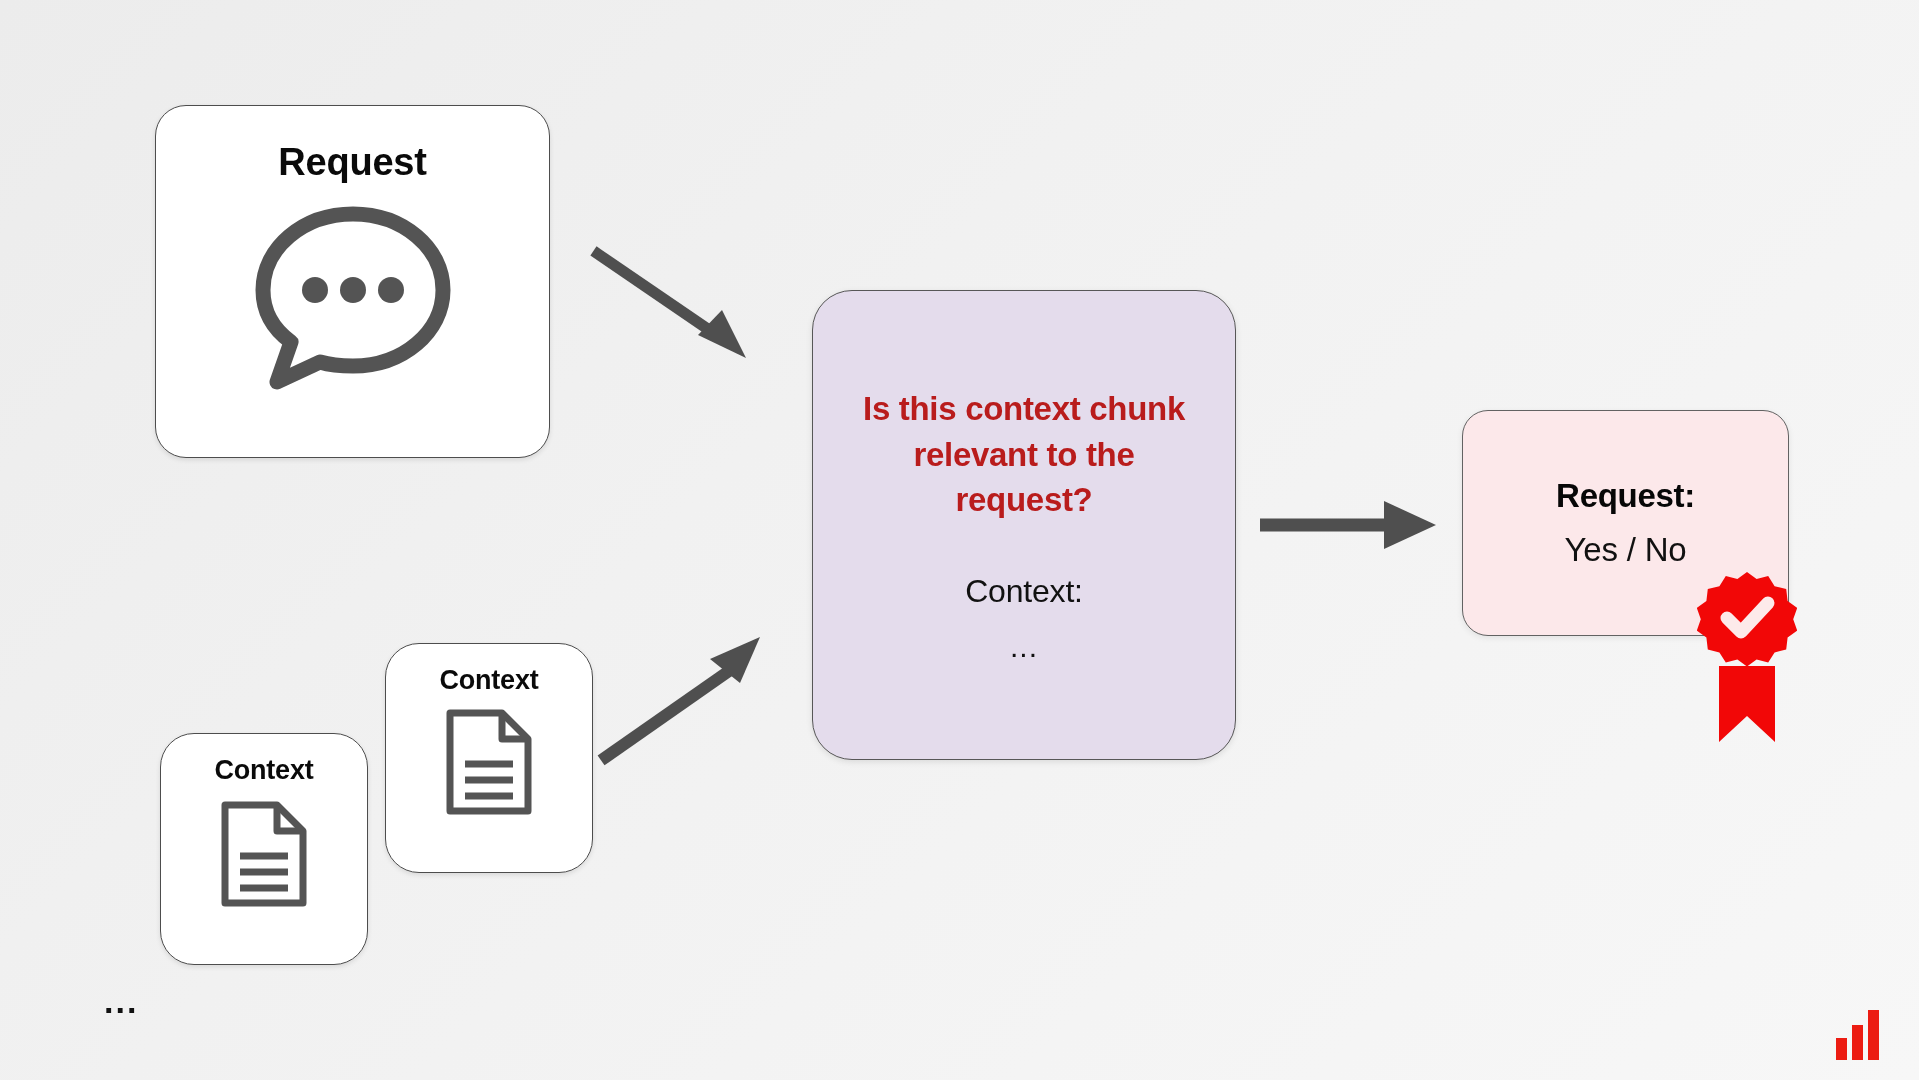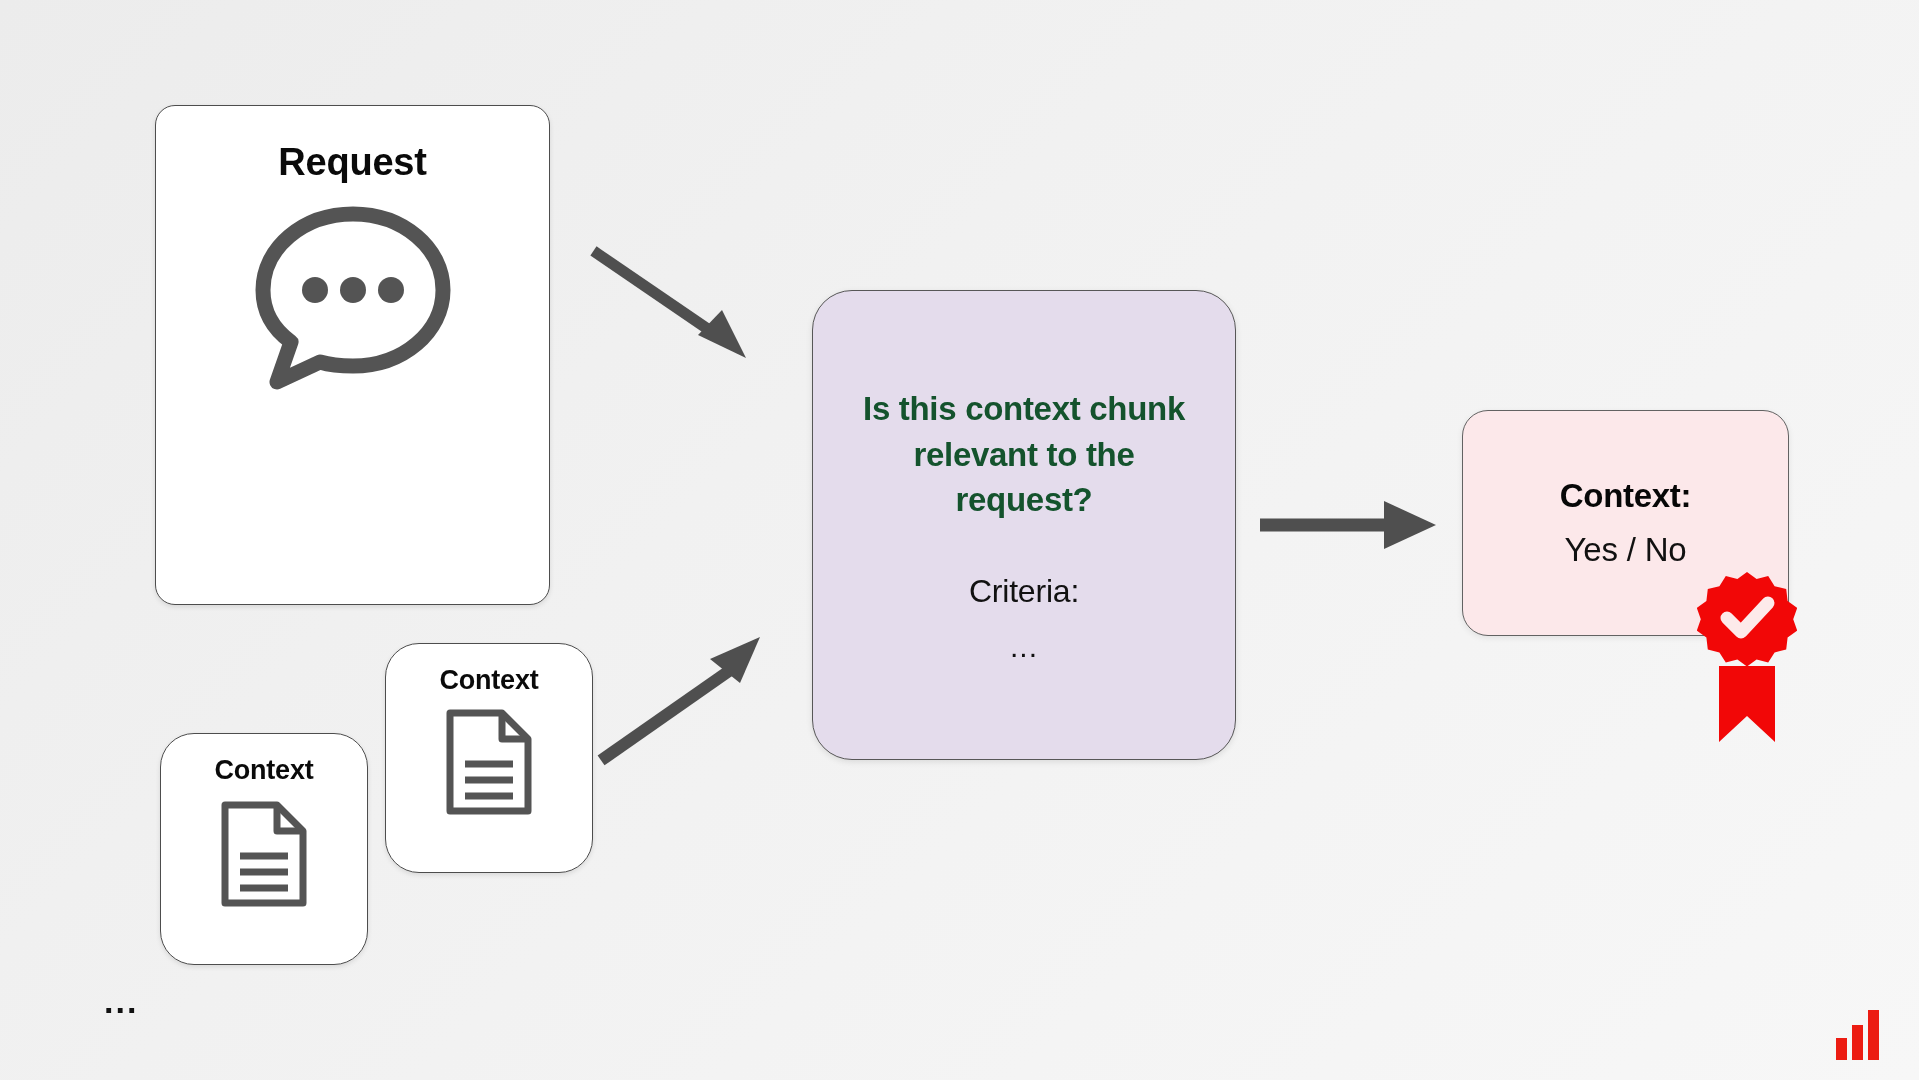--- a/index.html
+++ b/index.html
@@ -21,22 +21,22 @@
     display:flex;flex-direction:column;align-items:center;
     box-shadow:0 2px 5px rgba(0,0,0,.10);
   }
   .card-title{
     font-weight:700;color:#0a0a0a;letter-spacing:-.2px;
     text-align:center;line-height:1.1;
   }
 
   
   #request-card{
-    left:155px;top:105px;width:395px;height:500px;
-    border-radius:20px;justify-content:flex-start;
+    left:155px;top:105px;width:395px;height:353px;
+    border-radius:31px;justify-content:flex-start;
   }
   #request-card .card-title{font-size:38px;margin-top:36px;}
   #request-icon{margin-top:22px;}
 
   
   #context-card-back{
     left:160px;top:733px;width:208px;height:232px;border-radius:34px;
   }
   #context-card-back .card-title{font-size:27px;margin-top:22px;}
   #context-card-back .doc-wrap{margin-top:14px;}
@@ -49,21 +49,21 @@
 
   
   #prompt-box{
     position:absolute;left:812px;top:290px;width:424px;height:470px;
     background:#e4dcec;border:1.4px solid #575757;border-radius:40px;
     box-sizing:border-box;
     display:flex;flex-direction:column;align-items:center;justify-content:center;
     box-shadow:0 2px 6px rgba(0,0,0,.10);
   }
   #prompt-question{
-    font-size:33px;font-weight:700;color:#14532d;
+    font-size:33px;font-weight:700;color:#b91c1c;
     text-align:center;line-height:1.38;letter-spacing:-.3px;
     width:330px;
   }
   #prompt-criteria{
     font-size:32px;font-weight:400;color:#111;
     text-align:center;margin-top:50px;letter-spacing:-.2px;
   }
   #prompt-ellipsis{
     font-size:30px;font-weight:400;color:#111;
     text-align:center;margin-top:20px;letter-spacing:1px;
@@ -144,31 +144,31 @@
     <path d="M156 118 L108 95 L132 70 Z" fill="#4f4f4f"></path>
   </svg>
 
   <svg class="arrow-svg" style="left:600px;top:625px;width:190px;height:145px" viewBox="0 0 190 145">
     <line x1="6" y1="132" x2="126" y2="48" stroke="#4f4f4f" stroke-width="12" stroke-linecap="square"></line>
     <path d="M160 12 L110 34 L140 58 Z" fill="#4f4f4f"></path>
   </svg>
 
   <div id="prompt-box">
     <div id="prompt-question">Is this context chunk relevant to the request?</div>
-    <div id="prompt-criteria">Criteria:</div>
+    <div id="prompt-criteria">Context:</div>
     <div id="prompt-ellipsis">...</div>
   </div>
 
   <svg class="arrow-svg" style="left:1256px;top:495px;width:190px;height:60px" viewBox="0 0 190 60">
     <line x1="4" y1="30" x2="136" y2="30" stroke="#4f4f4f" stroke-width="13" stroke-linecap="butt"></line>
     <path d="M180 30 L128 6 L128 54 Z" fill="#4f4f4f"></path>
   </svg>
 
   <div id="verdict-box">
-    <div id="verdict-label">Context:</div>
+    <div id="verdict-label">Request:</div>
     <div id="verdict-value">Yes / No</div>
   </div>
 
   <svg id="verdict-badge" viewBox="0 0 100 175" xmlns="http://www.w3.org/2000/svg">
 
     <path d="M22 96 H78 V172 L50 146 L22 172 Z" fill="#f20707"></path>
 
     <path fill="#f20707" d="
       M50 2
       l9.6 7.0 11.6 -2.9 6.4 10.1 11.6 2.9 1.4 11.9 9.6 7.0 -4.0 11.3 4.0 11.3 -9.6 7.0 -1.4 11.9 -11.6 2.9 -6.4 10.1 -11.6 -2.9 -9.6 7.0 -9.6 -7.0 -11.6 2.9 -6.4 -10.1 -11.6 -2.9 -1.4 -11.9 -9.6 -7.0 4.0 -11.3 -4.0 -11.3 9.6 -7.0 1.4 -11.9 11.6 -2.9 6.4 -10.1 11.6 2.9 Z"></path>

